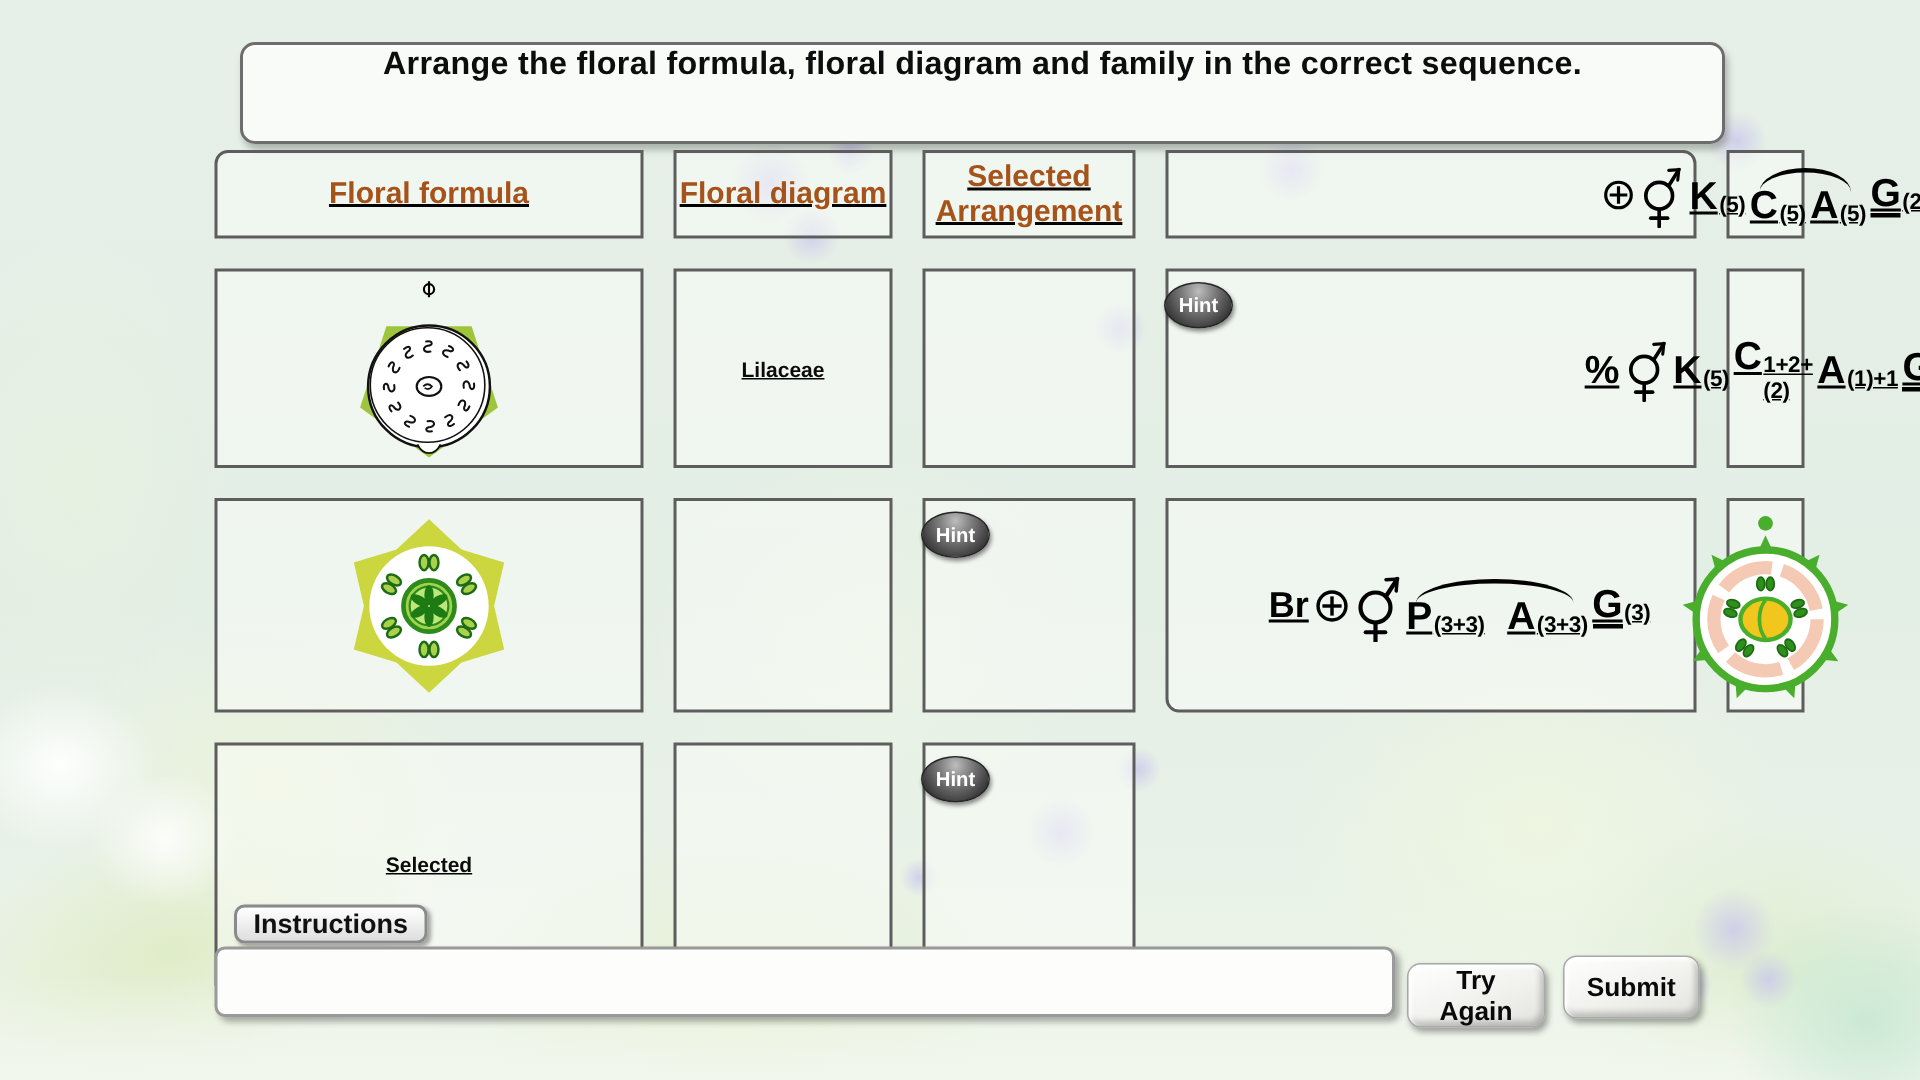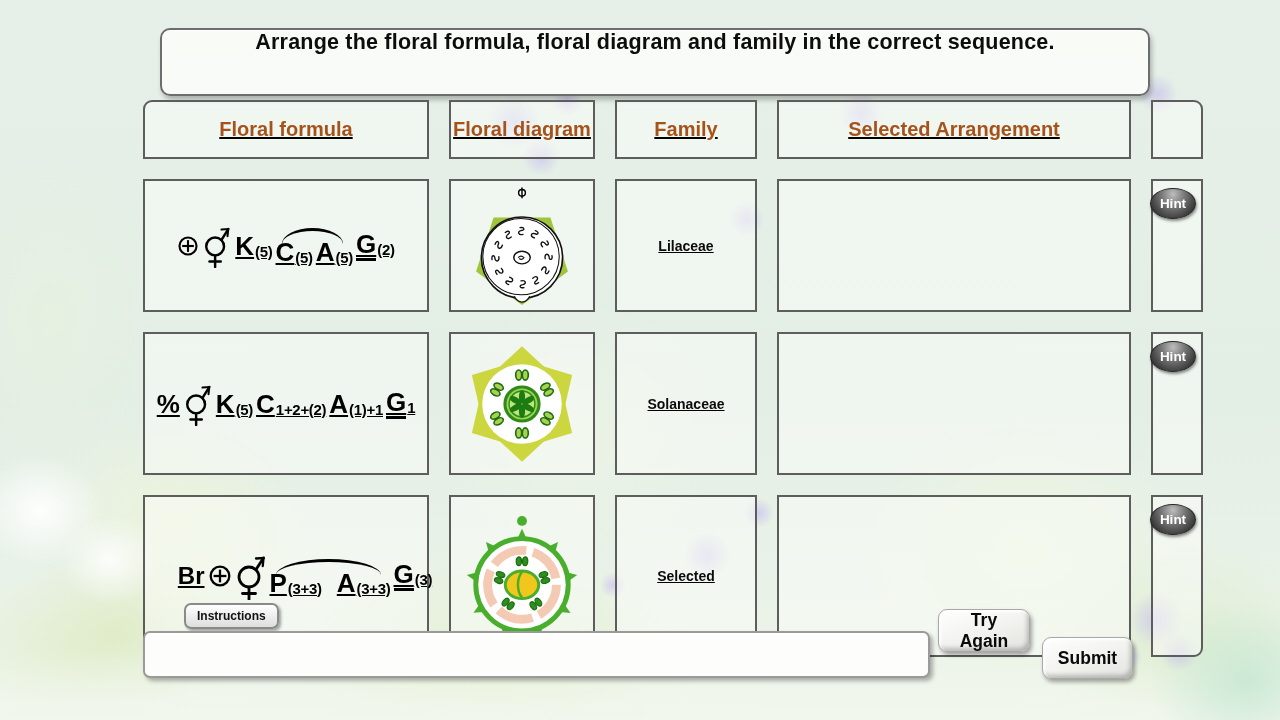--- a/index.html
+++ b/index.html
@@ -61,32 +61,32 @@
   .gap-l{margin-left:12px;}
   .symsvg{display:inline-flex;align-items:center;}
   
   .hint-btn{position:absolute;top:7px;left:-3px;width:46px;height:31px;border:1px solid #262626;border-radius:50%;
     background:radial-gradient(ellipse at 50% 18%, #bdbdbd 0%, #7c7c7c 35%, #3c3c3c 75%, #2e2e2e 100%);
     color:#fff;font-weight:bold;font-size:13.5px;display:flex;align-items:center;justify-content:center;
     box-shadow:1px 2px 3px rgba(0,0,0,.45);cursor:pointer;font-family:"Liberation Sans",sans-serif;}
   
   .instructions-btn{position:absolute;left:156px;top:603px;height:26px;padding:0 11px;
     border:2px solid #8a8a8a;border-radius:7px;background:linear-gradient(180deg,#ffffff,#dedede);
-    font-weight:bold;font-size:12px;color:#111;box-shadow:2px 2px 3px rgba(0,0,0,.35);
-    display:flex;align-items:center;cursor:pointer;font-family:"Liberation Sans",sans-serif;margin-left:28px;}
+    font-weight:bold;font-size:18px;color:#111;box-shadow:2px 2px 3px rgba(0,0,0,.35);
+    display:flex;align-items:center;cursor:pointer;font-family:"Liberation Sans",sans-serif;}
   .answer-box{position:absolute;left:143px;top:631px;width:787px;height:47px;box-sizing:border-box;
     border:2px solid #9a9a9a;border-radius:7px;background:#fdfdfc;
     box-shadow:3px 3px 4px rgba(0,0,0,.3), inset 0 1px 0 #fff;
     font-size:16px;padding:4px 10px;color:#222;font-family:"Liberation Sans",sans-serif;}
   .btn3d{position:absolute;box-sizing:border-box;border:1px solid #a8a8a8;border-radius:9px;
     background:linear-gradient(160deg,#ffffff 0%,#f1f1ee 55%,#e2e2df 100%);
     box-shadow:inset 2px 2px 3px #ffffff, inset -2px -3px 4px rgba(0,0,0,.22), 2px 3px 4px rgba(0,0,0,.35);
     font-weight:bold;color:#0a0a0a;display:flex;align-items:center;justify-content:center;cursor:pointer;
     font-family:"Liberation Sans",sans-serif;}
-  .try-again{left:938px;top:609px;width:92px;height:43px;font-size:17.5px;}
+  .try-again{left:938px;top:642px;width:92px;height:43px;font-size:17.5px;}
   .submit{left:1042px;top:637px;width:91px;height:42px;font-size:17.5px;}
   svg{display:block;}
 </style>
 </head>
 <body>
 
 <div class="stage">
 
   <div>
     <div class="deco leaf6"></div>
@@ -120,23 +120,20 @@
 
   <div class="quiz-table">
 
     <div class="cell hcell rtl">
         <span>Floral formula</span>
       </div>
     <div class="cell hcell">
         <span>Floral diagram</span>
       </div>
     <div class="cell hcell">
-        <span>Family</span>
-      </div>
-    <div class="cell hcell">
         <span>Selected Arrangement</span>
       </div>
     <div class="cell hcell rtr"></div>
 
     <div class="cell">
       <div class="formula">
         <span class="symsvg" title="⊕">
           <svg width="22" height="22" viewBox="0 0 24 24">
               <circle cx="12" cy="12" r="9.3" fill="none" stroke="#000" stroke-width="2.3"></circle>
               <line x1="12" y1="5.6" x2="12" y2="18.4" stroke="#000" stroke-width="2.3"></line>
@@ -284,23 +281,20 @@
             <ellipse cx="60" cy="53" rx="3" ry="6.5" transform="rotate(60 60 60)"></ellipse>
             <ellipse cx="60" cy="53" rx="3" ry="6.5" transform="rotate(120 60 60)"></ellipse>
             <ellipse cx="60" cy="53" rx="3" ry="6.5" transform="rotate(180 60 60)"></ellipse>
             <ellipse cx="60" cy="53" rx="3" ry="6.5" transform="rotate(240 60 60)"></ellipse>
             <ellipse cx="60" cy="53" rx="3" ry="6.5" transform="rotate(300 60 60)"></ellipse>
           </g>
         </svg>
       </span>
     </div>
 
-    <div class="cell">
-      <span class="family">Solanaceae</span>
-    </div>
 
     <div class="cell"></div>
 
     <div class="cell">
       <button class="hint-btn">Hint</button>
     </div>
 
     <div class="cell rbl">
       <div class="formula">
         <span class="pre" style="font-size:24px;">Br</span>

